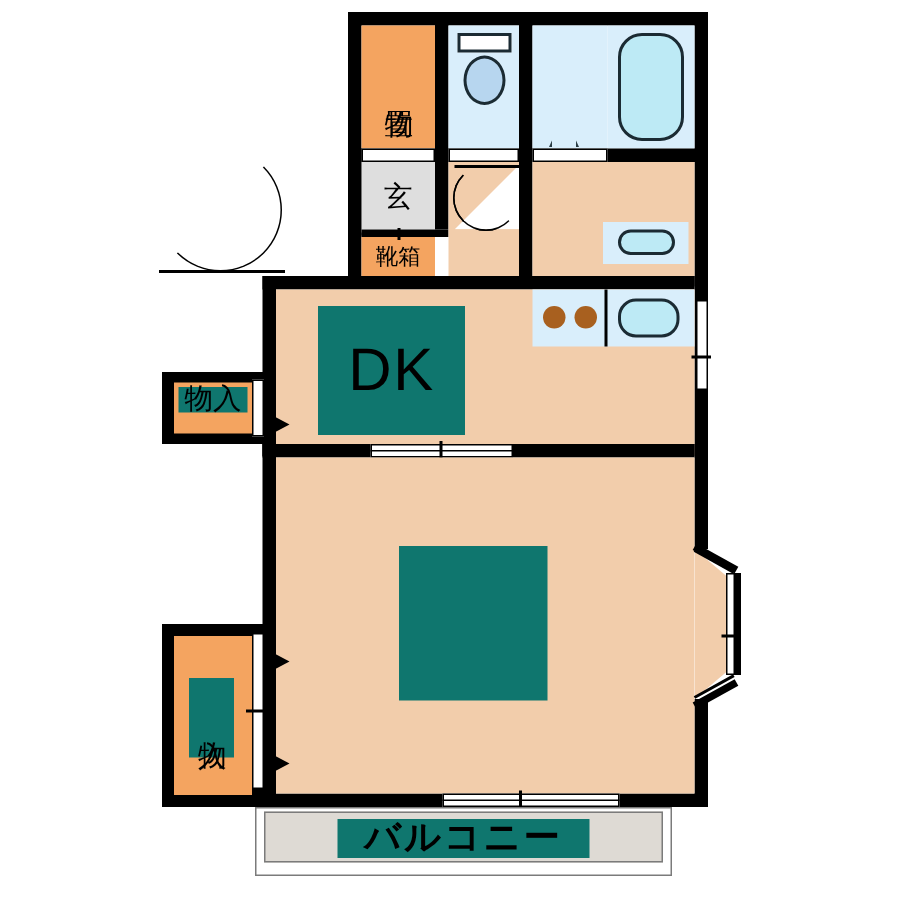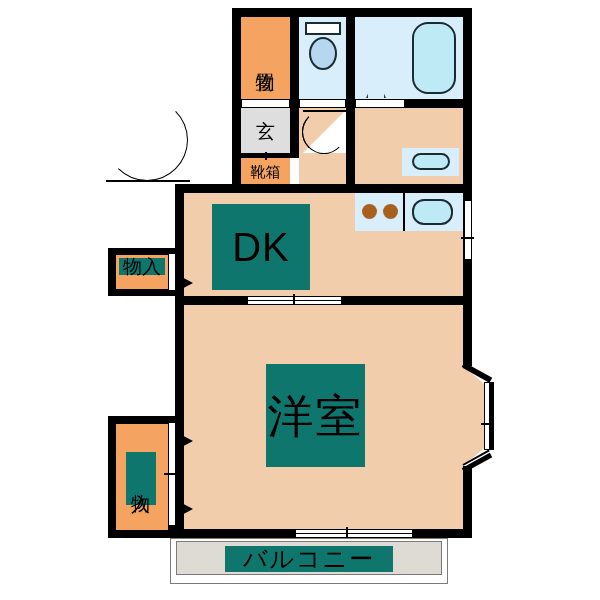--- a/index.html
+++ b/index.html
@@ -44,21 +44,21 @@
     text-align: center;
   }
   .lbl-bg { background: #0f766e; gap: 12px; }
 
   .lbl-dk { font-size: 40px; letter-spacing: 1px; }
   .lbl-dk-sub { font-size: 37px; }
   .lbl-room { font-size: 46px; letter-spacing: 2px; }
   .lbl-room-sub { font-size: 46px; }
   .lbl-sm { font-size: 19px; }
   .lbl-xs { font-size: 15px; }
-  .lbl-bal { font-size: 24px; letter-spacing: 2px; }
+  .lbl-bal { font-size: 24px; letter-spacing: 2px; font-weight: bold; }
   .vert {
     writing-mode: vertical-rl;
     text-orientation: upright;
     line-height: 1.0;
   }
 
   
   .fx { border: 2px solid #1b2b33; box-sizing: border-box; }
   .fx-round { border-radius: 50%; }
   .fx-pill { border-radius: 12px; }
@@ -193,21 +193,20 @@
   <div class="abs room" style="left:463px; top:366px; width:26px; height:100px; clip-path:polygon(0 0,100% 22%,100% 78%,0 100%);"></div>
   <div class="abs ln" style="left:463px; top:366px; width:30px; height:2px; transform-origin:left center; transform:rotate(29deg);"></div>
   <div class="abs ln" style="left:463px; top:464px; width:30px; height:2px; transform-origin:left center; transform:rotate(-29deg);"></div>
   <div class="abs wall" style="left:463px; top:362px; width:32px; height:5px; transform-origin:left center; transform:rotate(29deg);"></div>
   <div class="abs wall" style="left:463px; top:468px; width:32px; height:5px; transform-origin:left center; transform:rotate(-29deg);"></div>
   <div class="abs sash" style="left:484px; top:382px; width:8px; height:68px;"></div>
   <div class="abs ln" style="left:481px; top:423px; width:13px; height:1.5px;"></div>
   <div class="abs wall" style="left:489px; top:382px; width:5px; height:68px;"></div>
 
   <div class="abs lbl lbl-bg" style="left:266px; top:364px; width:99px; height:103px; flex-direction:column; justify-content:center;">
-    <span class="lbl-room">洋室</span>
   </div>
 
   <div class="abs wall" style="left:108px; top:416px; width:76px; height:122px;"></div>
   <div class="abs storage" style="left:116px; top:424px; width:52px; height:106px;"></div>
   <div class="abs lbl lbl-sm lbl-bg" style="left:126px; top:452px; width:30px; height:53px;">
     <span class="vert">物入</span>
   </div>
   <div class="abs sash" style="left:168px; top:422px; width:8px; height:104px;"></div>
   <div class="abs ln" style="left:164px; top:473px; width:15px; height:1.5px;"></div>
   <div class="abs tri" style="left:176px; top:432px;"></div>

